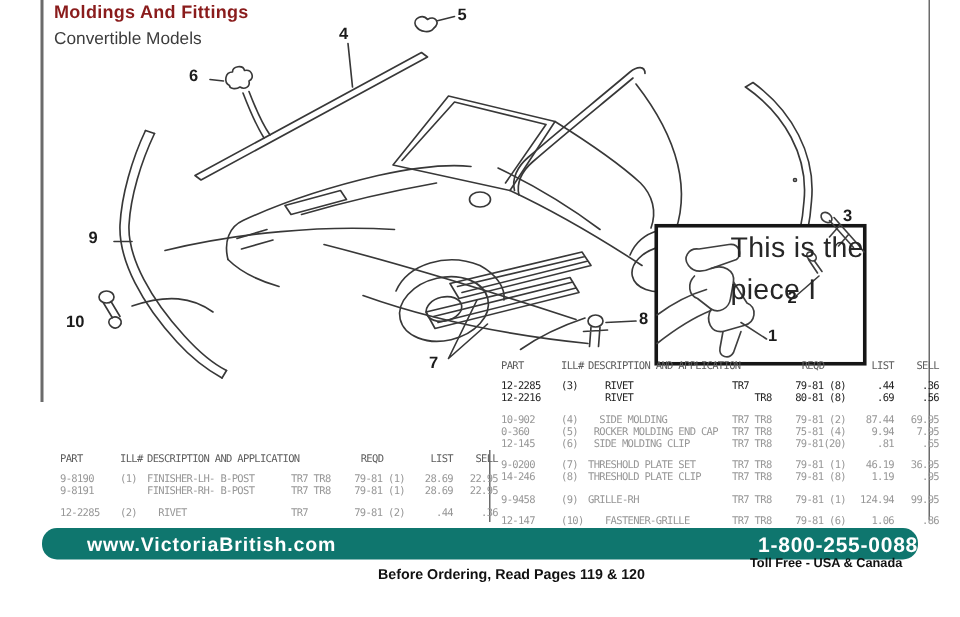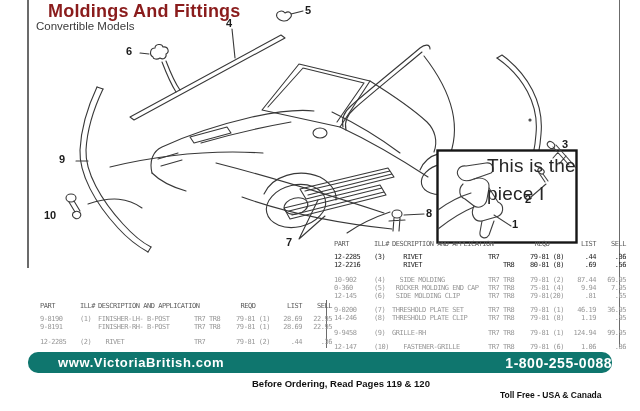--- a/index.html
+++ b/index.html
@@ -1,21 +1,21 @@
 <!DOCTYPE html>
 <html><head>
 <meta charset="utf-8">
 <style>
   html,body{margin:0;padding:0;}
   body{width:640px;height:411px;background:#ffffff;position:relative;overflow:hidden;
        font-family:"Liberation Sans",sans-serif;}
   .abs{position:absolute;}
 
   
-  .title{left:36px;top:1px;font-size:18px;font-weight:bold;color:#8a1c1c;letter-spacing:.2px;margin-left:12px;}
+  .title{left:36px;top:1px;font-size:12px;font-weight:bold;color:#8a1c1c;letter-spacing:.2px;}
   .subtitle{left:36px;top:20px;font-size:11.5px;font-weight:normal;color:#3c3c3c;}
 
   
   .vrule{background:#6b6b6b;width:1.5px;}
 
   
   #art{left:0;top:0;width:640px;height:411px;}
   .callout{font-size:11px;font-weight:bold;color:#1c1c1c;font-family:"Liberation Sans",sans-serif;}
 
   
@@ -217,13 +217,13 @@
     <span>12-147</span><span>(10)</span><span>   FASTENER-GRILLE</span><span>TR7 TR8</span><span class="c-years">79-81 (6)</span><span class="c-list">1.06</span><span class="c-sell">.86</span>
   </div>
 </div>
 
 <div class="abs bar">
   <span class="site">www.VictoriaBritish.com</span>
   <span class="phone">1-800-255-0088</span>
 </div>
 <span class="abs sub" style="left:80px;top:377px;font-size:8.5px;margin-top:44px;">Order Your Catalogs &amp; Parts Online</span>
 <span class="abs sub" style="left:252px;top:378px;font-size:9.5px;">Before Ordering, Read Pages 119 &amp; 120</span>
-<span class="abs sub" style="left:500px;top:390px;font-size:8.5px;">Toll Free - USA &amp; Canada</span>
+<span class="abs sub" style="left:500px;top:370px;font-size:8.5px;">Toll Free - USA &amp; Canada</span>
 
 </body></html>

